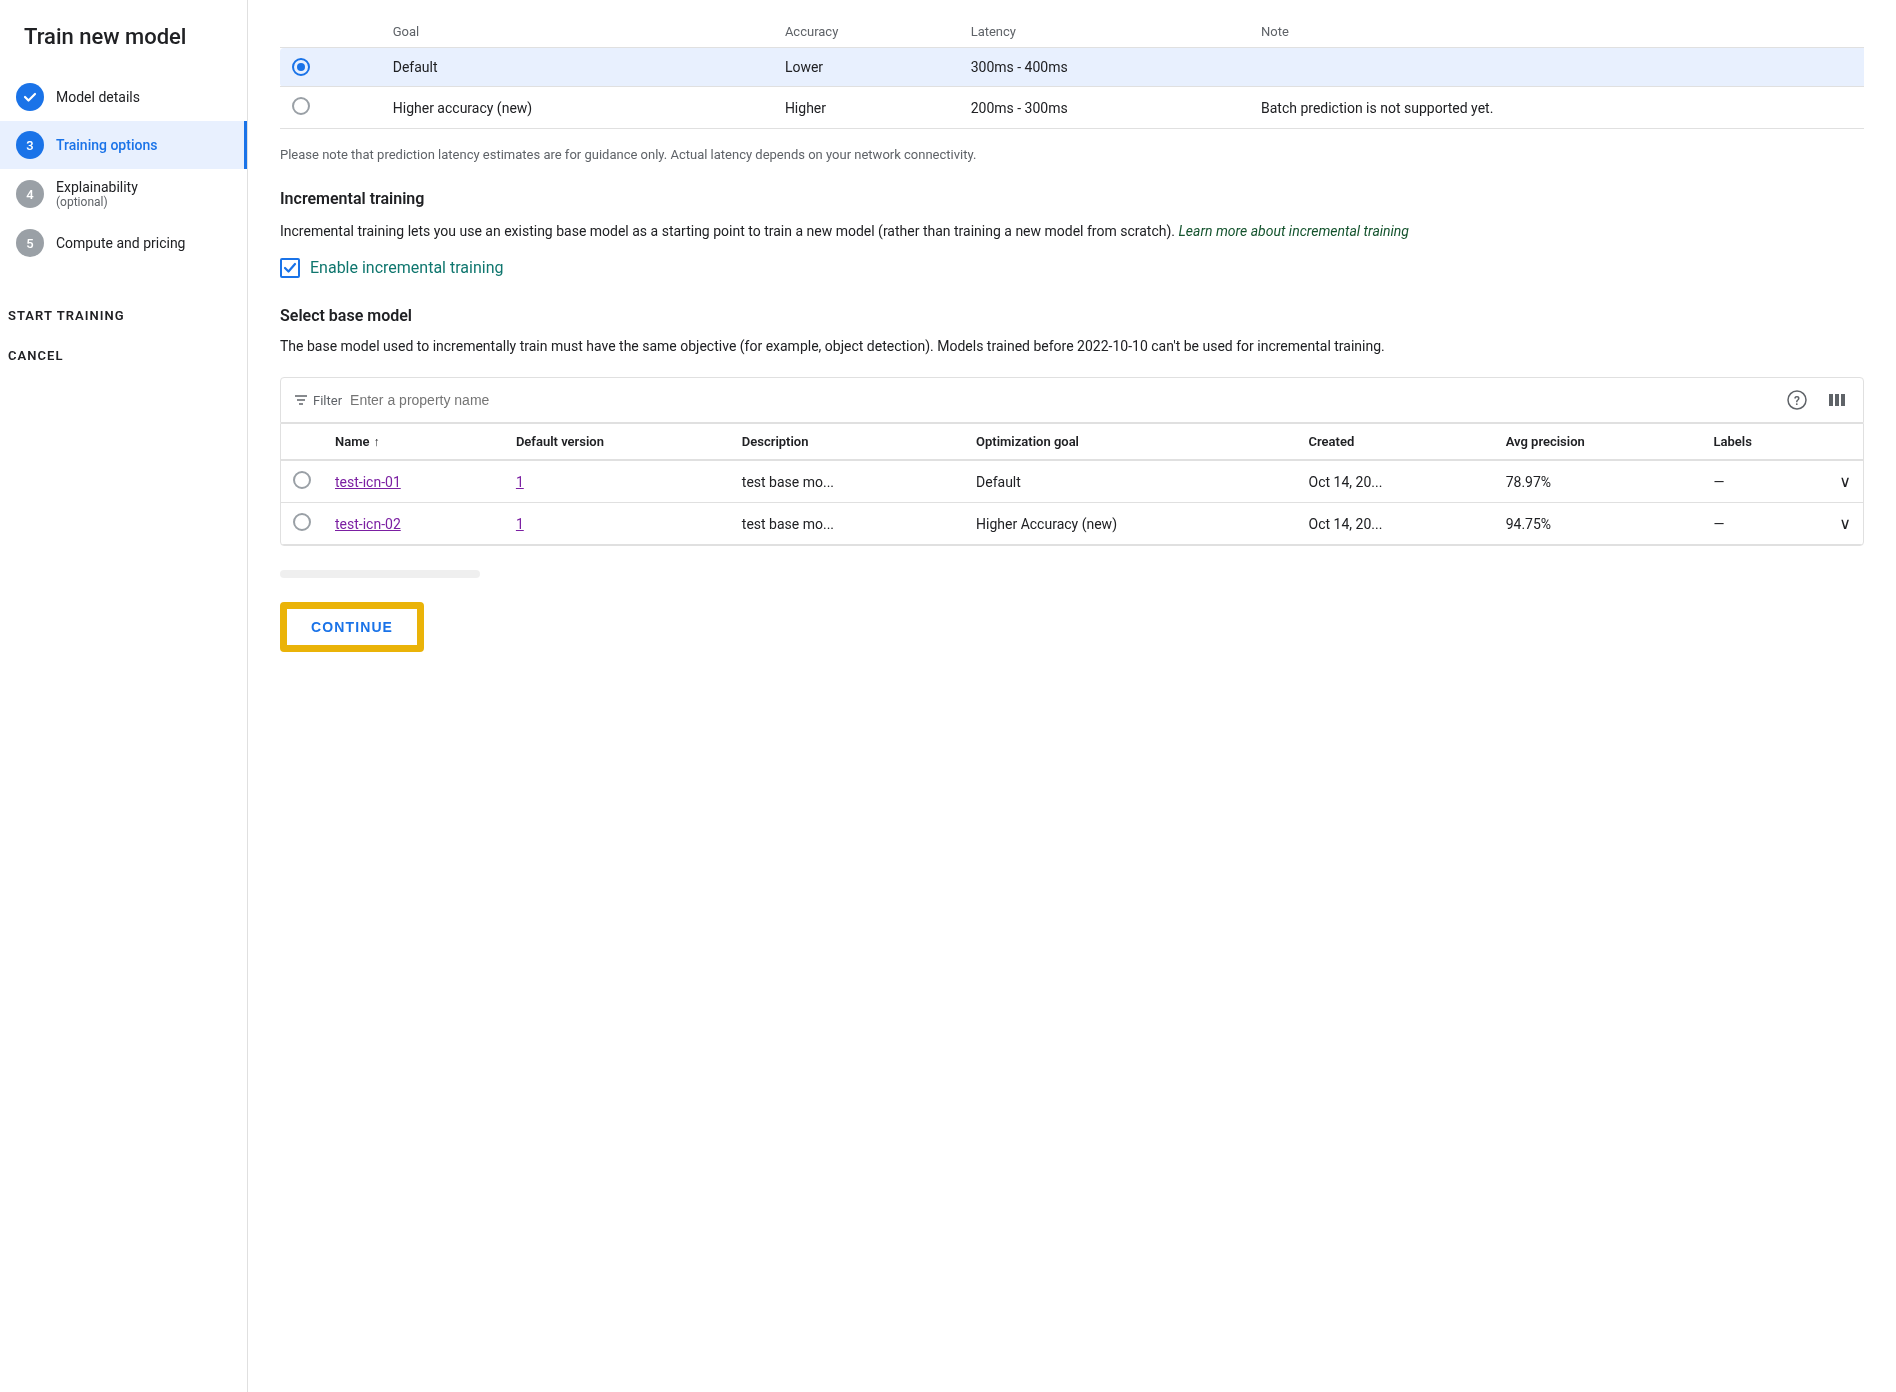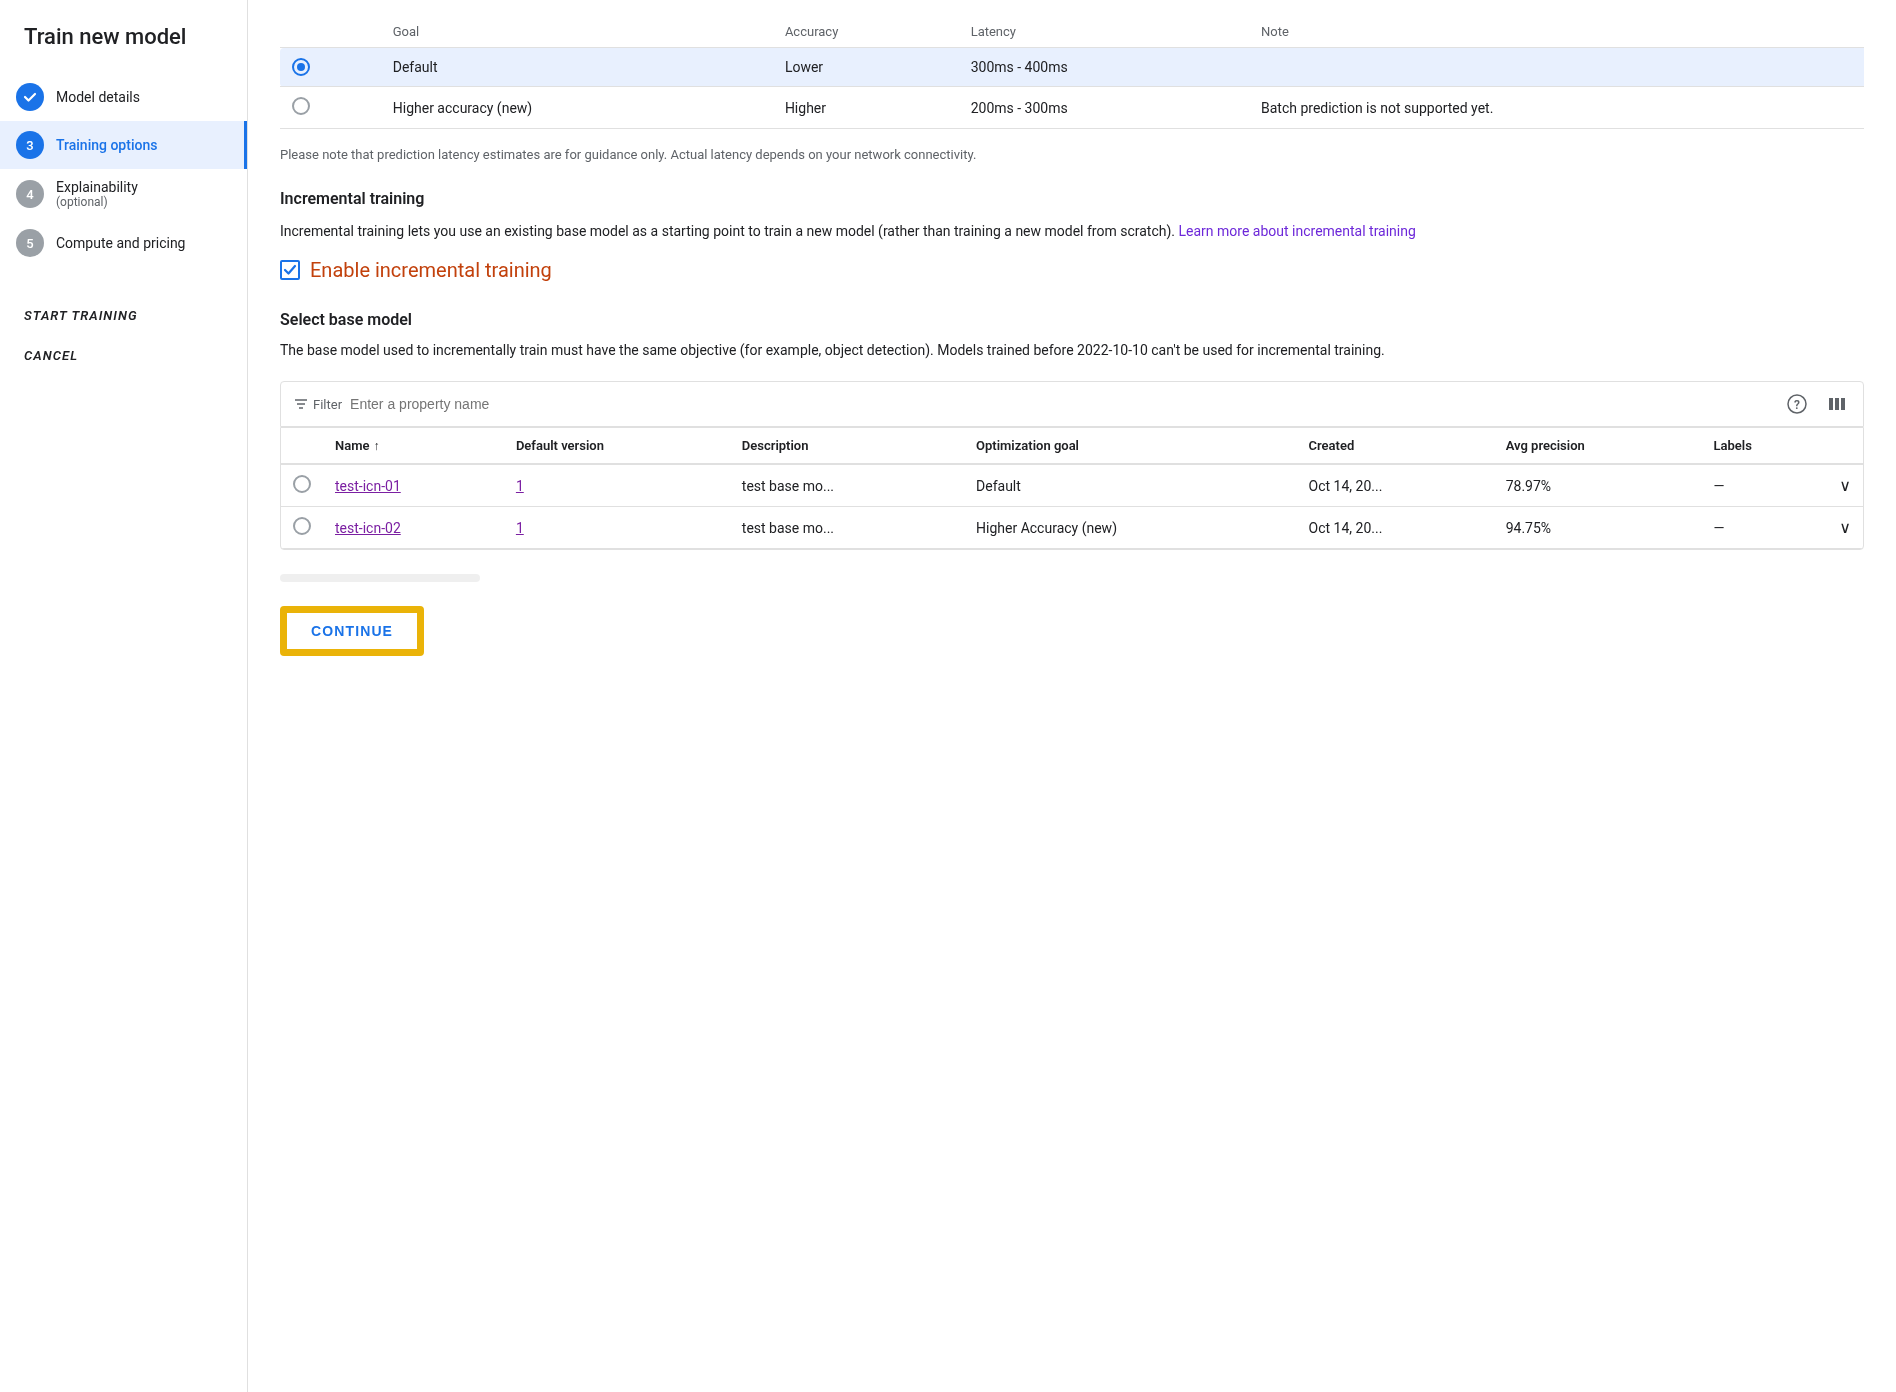--- a/index.html
+++ b/index.html
@@ -71,23 +71,22 @@
     }
     .sidebar-item.active .sidebar-item-text {
       font-weight: 500;
       color: #1a73e8;
     }
     .sidebar-item-sub {
       font-size: 12px;
       color: #5f6368;
     }
     .sidebar-action {
-      padding: 12px 24px;
-      cursor: pointer;
-      font-style: italic;
+      padding: 12px 8px;
+      cursor: pointer;
     }
     .sidebar-action-label {
       font-size: 13px;
       font-weight: 600;
       letter-spacing: 0.08em;
       color: #202124;
     }
     .sidebar-action-label.cancel {
       color: #202124;
     }
@@ -163,22 +162,23 @@
       color: #202124;
       margin-bottom: 12px;
     }
     .section-description {
       font-size: 14px;
       color: #202124;
       line-height: 1.6;
       margin-bottom: 16px;
     }
     .section-description a {
-      color: #6d28d9;
+      color: #14532d;
       text-decoration: none;
+      font-style: italic;
     }
 
     
     .checkbox-row {
       display: flex;
       align-items: center;
       gap: 10px;
       margin-bottom: 28px;
     }
     .checkbox-custom {
@@ -194,22 +194,22 @@
       flex-shrink: 0;
     }
     .checkbox-custom.checked {
       background: #fff;
     }
     .checkbox-custom svg {
       width: 14px;
       height: 14px;
     }
     .checkbox-label {
-      font-size: 20px;
-      color: #c2410c;
+      font-size: 16px;
+      color: #0f766e;
     }
 
     
     .select-base-model-title {
       font-size: 16px;
       font-weight: 600;
       color: #202124;
       margin-bottom: 10px;
     }
     .select-base-model-desc {

